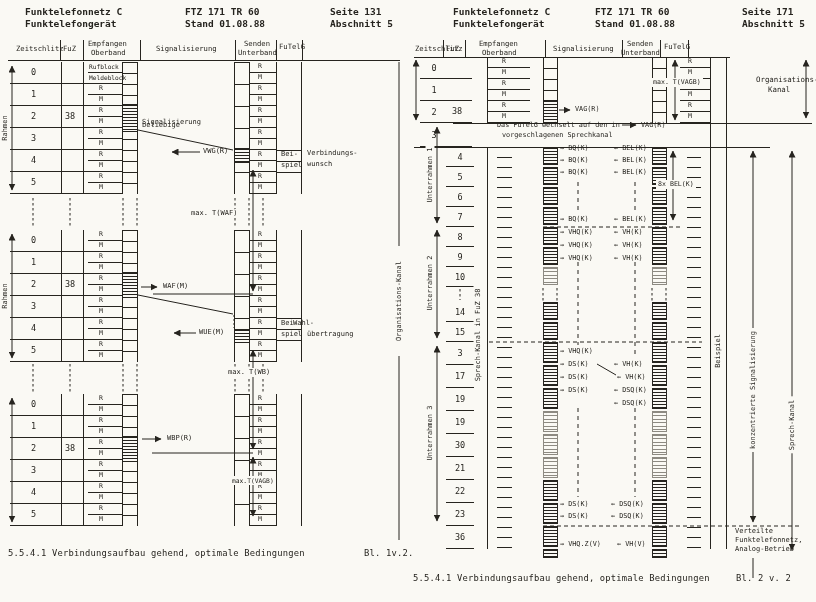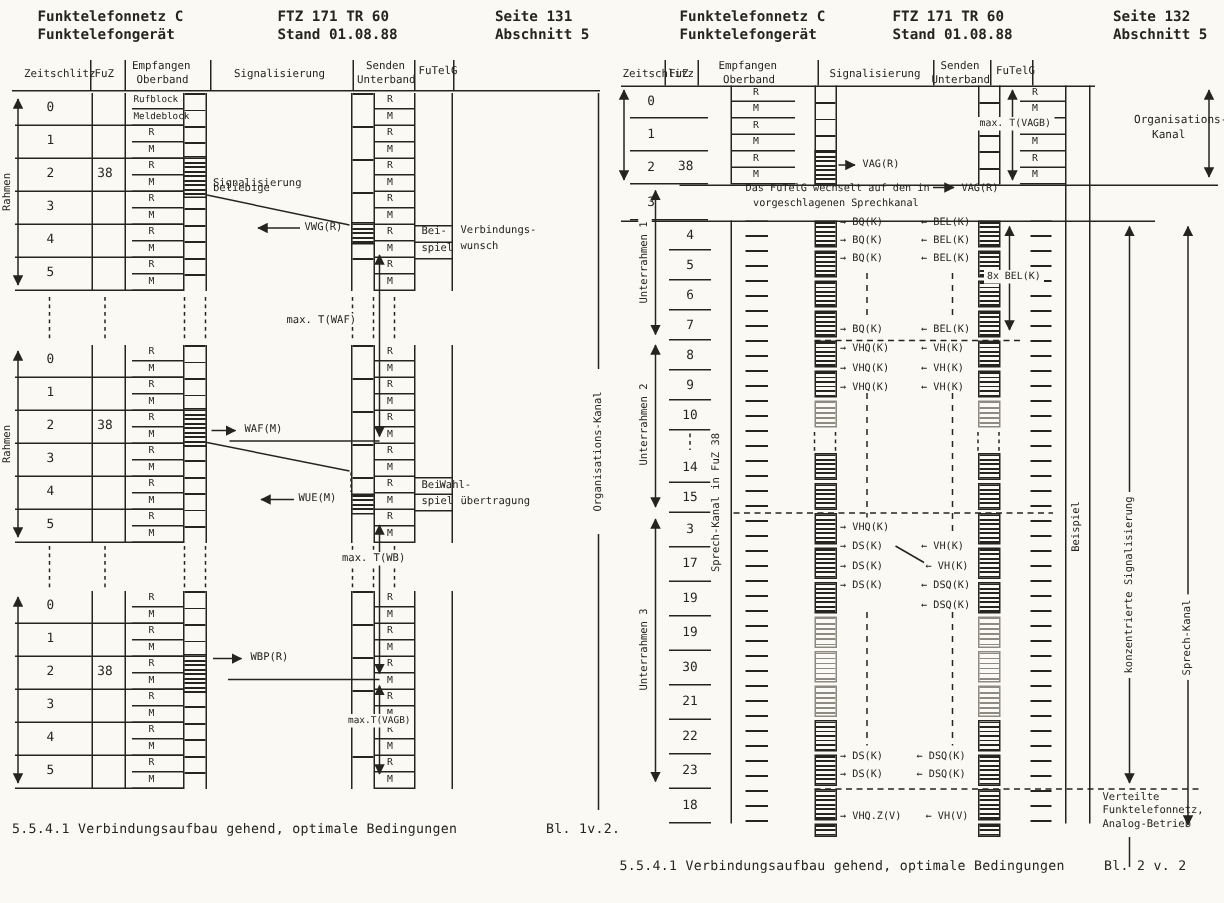--- a/index.html
+++ b/index.html
@@ -269,21 +269,21 @@
 
   <div class="t hd" style="left:453px;top:6px">
     <div>Funktelefonnetz C</div>
     <div>Funktelefongerät</div>
   </div>
   <div class="t hd" style="left:595px;top:6px">
     <div>FTZ 171 TR 60</div>
     <div>Stand 01.08.88</div>
   </div>
   <div class="t hd" style="left:742px;top:6px">
-    <div>Seite 132</div>
+    <div>Seite 171</div>
     <div>Abschnitt 5</div>
   </div>
 
   <div class="t ch" style="left:415px;top:44px">Zeitschlitz</div>
   <div class="t ch" style="left:446px;top:44px">FuZ</div>
   <div class="t ch" style="left:479px;top:39px">Empfangen</div>
   <div class="t ch" style="left:482px;top:48px">Oberband</div>
   <div class="t ch" style="left:553px;top:44px">Signalisierung</div>
   <div class="t ch" style="left:627px;top:39px">Senden</div>
   <div class="t ch" style="left:621px;top:48px">Unterband</div>
@@ -355,21 +355,21 @@
   <div class="rnum" style="left:446px;top:457px;width:28px;height:23px">
       <b>21</b>
     </div>
   <div class="rnum" style="left:446px;top:480px;width:28px;height:23px">
       <b>22</b>
     </div>
   <div class="rnum" style="left:446px;top:503px;width:28px;height:23px">
       <b>23</b>
     </div>
   <div class="rnum" style="left:446px;top:526px;width:28px;height:23px">
-      <b>18</b>
+      <b>36</b>
     </div>
 
   <div class="rmcol" style="left:488px;top:57px;width:42px">
     <div class="c" style="padding-left:14px">R</div>
       <div class="c" style="padding-left:14px">M</div>
     <div class="c" style="padding-left:14px">R</div>
       <div class="c" style="padding-left:14px">M</div>
     <div class="c" style="padding-left:14px">R</div>
       <div class="c" style="padding-left:14px">M</div>
   </div>

